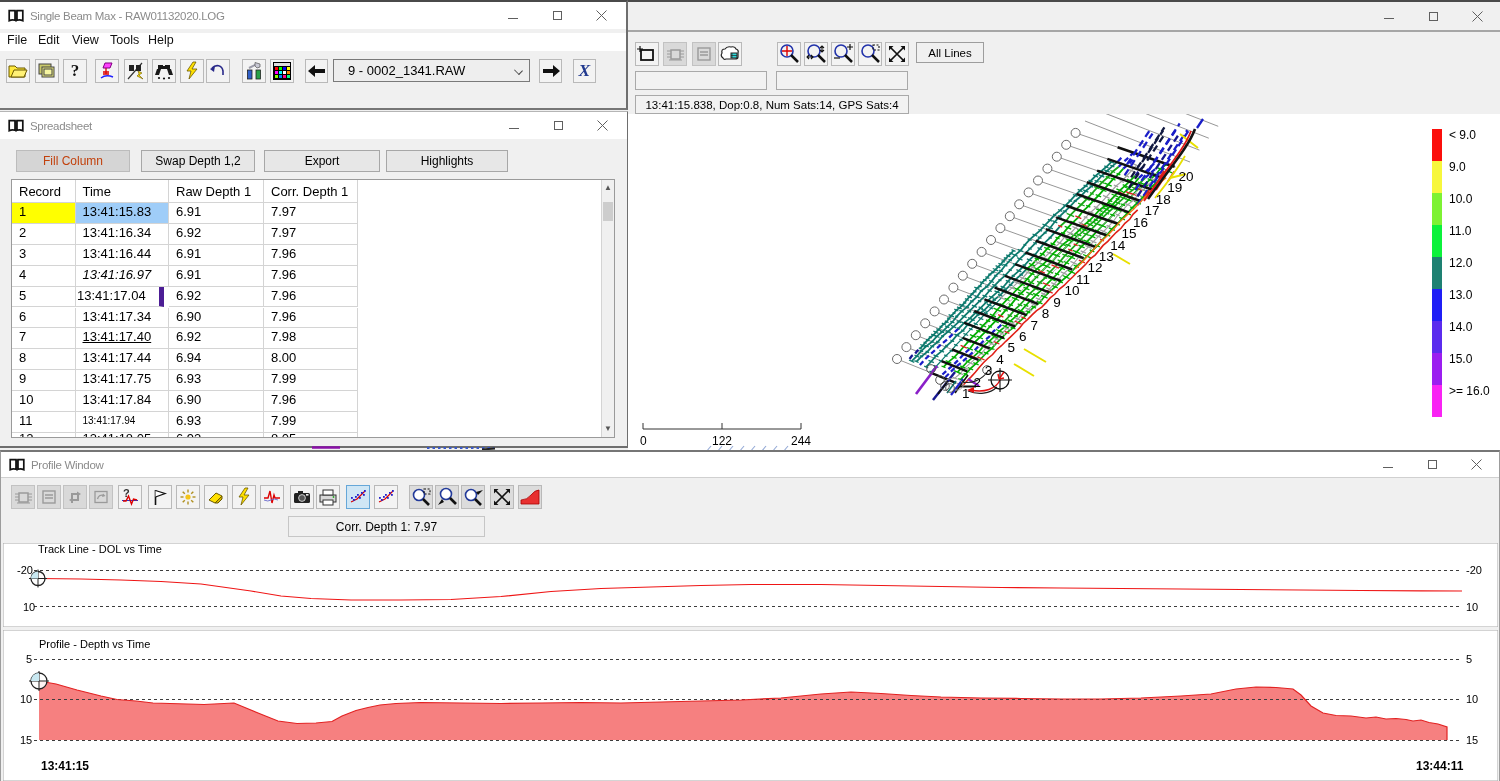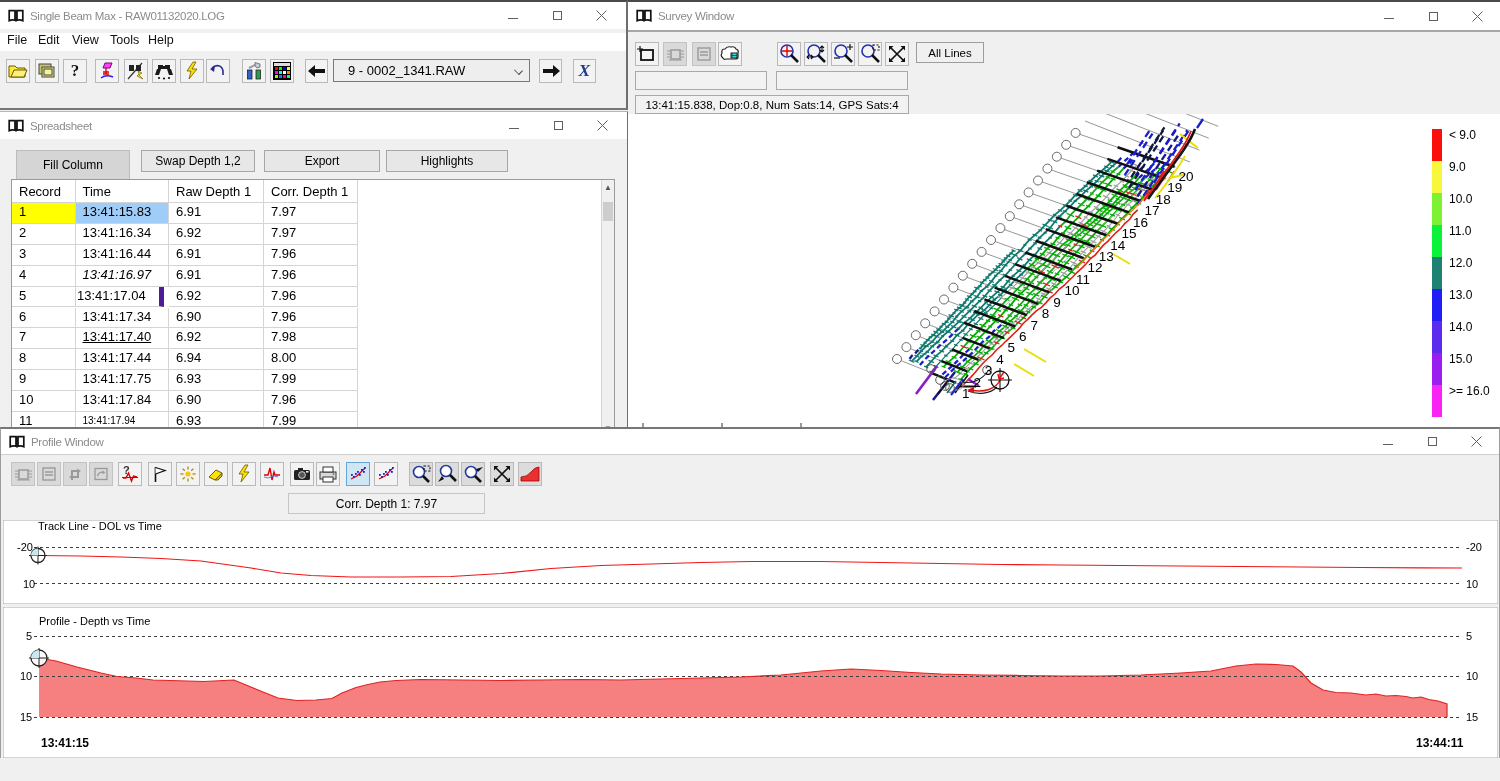--- a/index.html
+++ b/index.html
@@ -161,21 +161,21 @@
       <div class="b">
         <div class="maxi"></div>
       </div>
       <div class="b">
         <svg width="11" height="11" viewBox="0 0 11 11">
           <path d="M0.5 0.5 L10.5 10.5 M10.5 0.5 L0.5 10.5" stroke="#5f5f5f" stroke-width="1"></path>
         </svg>
       </div>
     </div>
     <div class="abs" style="left:0;top:27px;right:0;bottom:0;background:#f0f0f0"></div>
-    <div class="btn" style="left:16px;top:38px;width:114px;height:30px;background:#d5d5d5;border-color:#bcbcbc;color:#000000">Fill Column</div>
+    <div class="btn" style="left:16px;top:38px;width:114px;height:22px;background:#d5d5d5;border-color:#bcbcbc;color:#c2410c">Fill Column</div>
     <div class="btn" style="left:141px;top:38px;width:114px;height:22px;background:#e7e7e7;border-color:#a7a7a7">Swap Depth 1,2</div>
     <div class="btn" style="left:264px;top:38px;width:116px;height:22px;background:#e7e7e7;border-color:#a7a7a7">Export</div>
     <div class="btn" style="left:386px;top:38px;width:122px;height:22px;background:#e7e7e7;border-color:#a7a7a7">Highlights</div>
     <div class="abs" style="left:11px;top:67px;width:604px;height:259px;background:#fff;border:1px solid #9a9a9a;overflow:hidden">
       <div class="abs" style="left:0.0px;top:0;width:63.5px;height:23px;border-right:1px solid #d4d4d4;border-bottom:1px solid #d4d4d4;line-height:23px;padding-left:7px;font-size:13px">Record</div>
       <div class="abs" style="left:63.5px;top:0;width:93.5px;height:23px;border-right:1px solid #d4d4d4;border-bottom:1px solid #d4d4d4;line-height:23px;padding-left:7px;font-size:13px">Time</div>
       <div class="abs" style="left:157.0px;top:0;width:95.0px;height:23px;border-right:1px solid #d4d4d4;border-bottom:1px solid #d4d4d4;line-height:23px;padding-left:7px;font-size:13px">Raw Depth 1</div>
       <div class="abs" style="left:252.0px;top:0;width:93.5px;height:23px;border-right:1px solid #d4d4d4;border-bottom:1px solid #d4d4d4;line-height:23px;padding-left:7px;font-size:13px">Corr. Depth 1</div>
       <div class="abs" style="left:0.0px;top:23.0px;width:63.5px;height:20.9px;border-right:1px solid #d4d4d4;border-bottom:1px solid #d4d4d4;line-height:18px;padding-left:7px;font-size:13px;background:#ffff00;">1</div>
       <div class="abs" style="left:63.5px;top:23.0px;width:93.5px;height:20.9px;border-right:1px solid #d4d4d4;border-bottom:1px solid #d4d4d4;line-height:18px;padding-left:7px;font-size:13px;background:#9fcdf8;">13:41:15.83</div>
@@ -226,30 +226,20 @@
       <div class="abs" style="left:157.0px;top:252.9px;width:95.0px;height:20.9px;border-right:1px solid #d4d4d4;border-bottom:1px solid #d4d4d4;line-height:11px;padding-left:7px;font-size:13px;">6.92</div>
       <div class="abs" style="left:252.0px;top:252.9px;width:93.5px;height:20.9px;border-right:1px solid #d4d4d4;border-bottom:1px solid #d4d4d4;line-height:11px;padding-left:7px;font-size:13px;">8.05</div>
     </div>
     <div class="abs" style="left:601px;top:68px;width:13px;height:257px;background:#f0f0f0;border-left:1px solid #d4d4d4">
       <div style="position:absolute;top:0;left:0;right:0;height:16px;background:#f0f0f0;text-align:center;font-size:8px;color:#555;line-height:16px">▲</div>
       <div style="position:absolute;top:22px;left:1px;right:1px;height:19px;background:#cdcdcd"></div>
       <div style="position:absolute;bottom:0;left:0;right:0;height:16px;text-align:center;font-size:8px;color:#555;line-height:16px">▼</div>
     </div>
   </div>
 <div class="win" id="wsv" style="left:628px;top:0;width:872px;height:452px;border-top:2px solid #4a4a4a">
-    <div class="tbar" style="top:0;height:28px">
-      <span style="margin-left:8px;display:flex">
-        <svg width="16" height="14" viewBox="0 0 16 14">
-          <path d="M1.2 1.6 L7 1.6 L7 11.2 Q4 10.4 1.2 11.6 Z" fill="#fff" stroke="#111" stroke-width="1.7"></path>
-          <path d="M9 1.6 L14.8 1.6 L14.8 11.6 Q12 10.4 9 11.2 Z" fill="#fff" stroke="#111" stroke-width="1.7"></path>
-          <path d="M8 1.6 L8 12.6" stroke="#111" stroke-width="1.6"></path>
-        </svg>
-      </span>
-      <span class="ttext">Survey Window</span>
-    </div>
     <div class="tctl" style="right:1px;height:28px">
       <div class="b">
         <div class="mini"></div>
       </div>
       <div class="b">
         <div class="maxi"></div>
       </div>
       <div class="b">
         <svg width="11" height="11" viewBox="0 0 11 11">
           <path d="M0.5 0.5 L10.5 10.5 M10.5 0.5 L0.5 10.5" stroke="#5f5f5f" stroke-width="1"></path>
@@ -917,21 +907,21 @@
     <path d="M482 449.5 L495 448.5" stroke="#222" stroke-width="2"></path>
     <path d="M706 452 L711 446" stroke="#93a9d6" stroke-width="1.1"></path>
     <path d="M717 452 L722 446" stroke="#93a9d6" stroke-width="1.1"></path>
     <path d="M728 452 L733 446" stroke="#93a9d6" stroke-width="1.1"></path>
     <path d="M739 452 L744 446" stroke="#93a9d6" stroke-width="1.1"></path>
     <path d="M750 452 L755 446" stroke="#93a9d6" stroke-width="1.1"></path>
     <path d="M761 452 L766 446" stroke="#93a9d6" stroke-width="1.1"></path>
     <path d="M772 452 L777 446" stroke="#93a9d6" stroke-width="1.1"></path>
     <path d="M783 452 L788 446" stroke="#93a9d6" stroke-width="1.1"></path>
   </svg>
-<div class="win" id="wpf" style="left:0;top:427px;width:1500px;height:331px;border-top:2px solid #767676;border-left:1px solid #9c9c9c;border-right:1px solid #9c9c9c">
+<div class="win" id="wpf" style="left:0;top:450px;width:1500px;height:331px;border-top:2px solid #767676;border-left:1px solid #9c9c9c;border-right:1px solid #9c9c9c">
     <div class="tbar" style="top:0;height:25px">
       <span style="margin-left:8px;display:flex">
         <svg width="16" height="14" viewBox="0 0 16 14">
           <path d="M1.2 1.6 L7 1.6 L7 11.2 Q4 10.4 1.2 11.6 Z" fill="#fff" stroke="#111" stroke-width="1.7"></path>
           <path d="M9 1.6 L14.8 1.6 L14.8 11.6 Q12 10.4 9 11.2 Z" fill="#fff" stroke="#111" stroke-width="1.7"></path>
           <path d="M8 1.6 L8 12.6" stroke="#111" stroke-width="1.6"></path>
         </svg>
       </span>
       <span class="ttext">Profile Window</span>
     </div>

